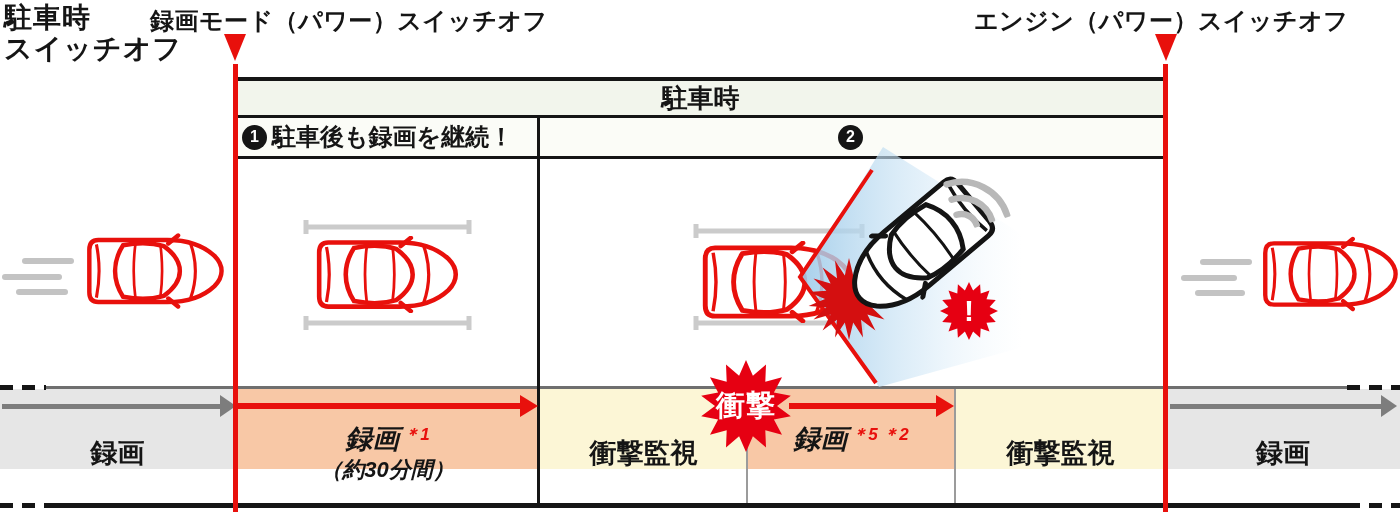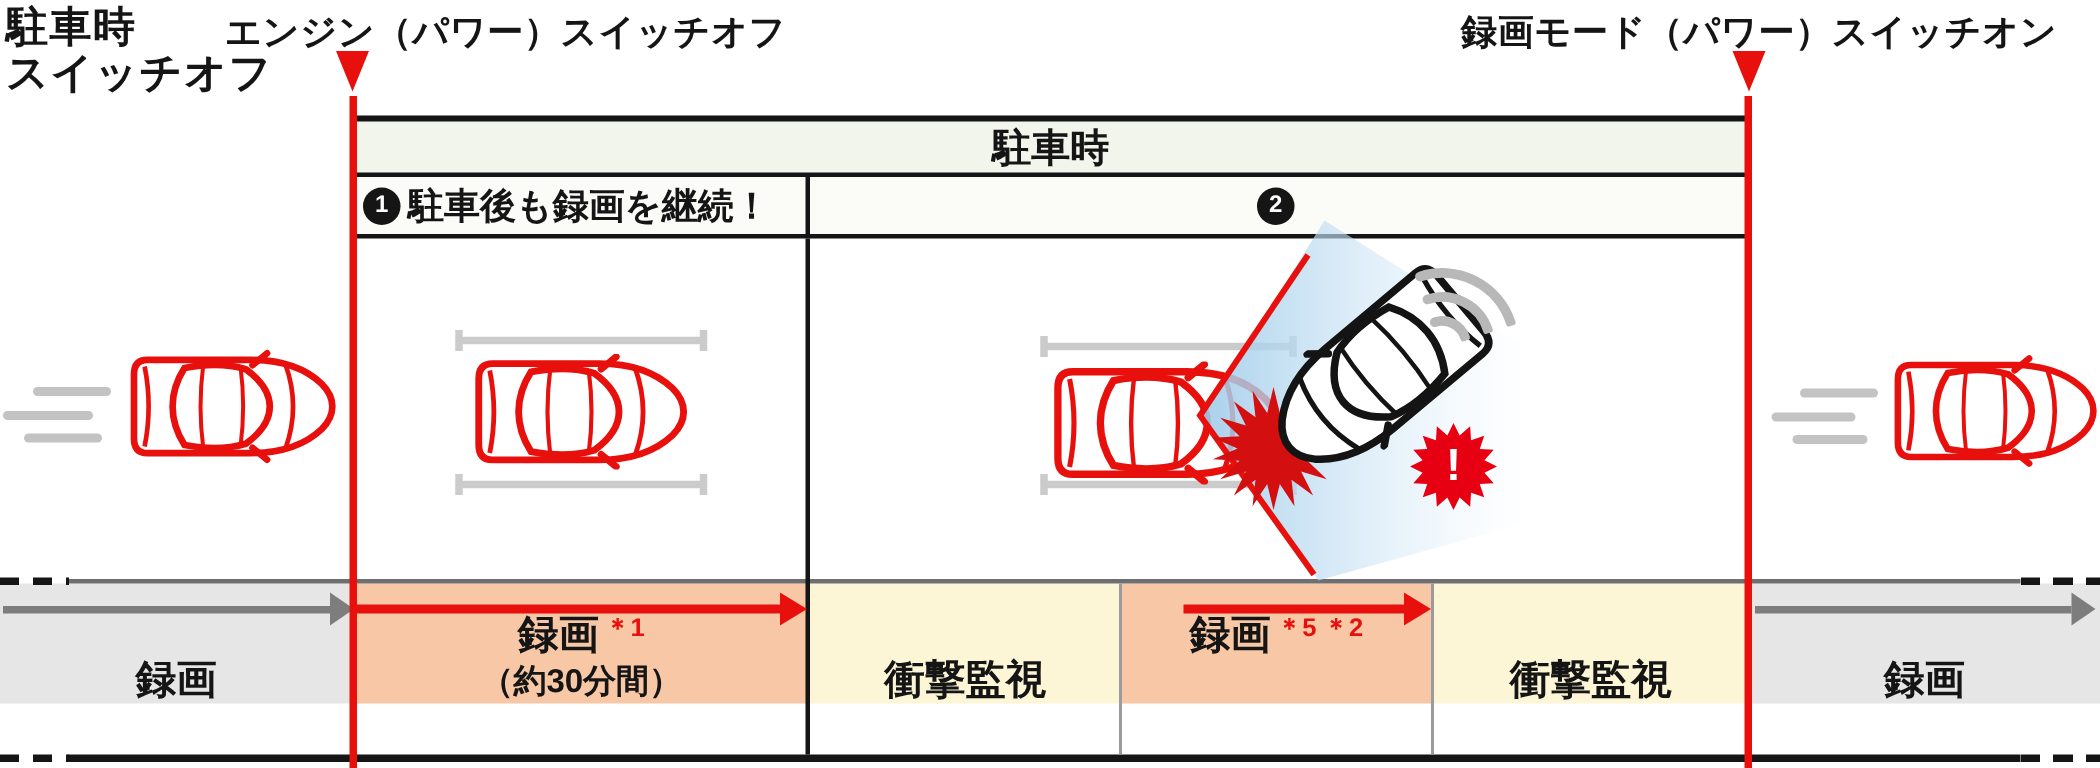--- a/index.html
+++ b/index.html
@@ -34,21 +34,21 @@
     width:25px;height:25px;border-radius:50%;background:#151515;color:#fff;
     font-size:16px;font-weight:700;margin-right:5px;flex:0 0 auto;}
   .col-divider{position:absolute;left:537px;top:159px;width:3px;height:344px;background:var(--ink,#151515);z-index:6;}
 
   
   .seg{position:absolute;top:389px;height:80px;display:flex;flex-direction:column;
        align-items:center;text-align:center;z-index:2;}
   .seg .lbl{font-size:27px;font-weight:600;}
   .seg .note{color:var(--accent,#e8100c);font-size:17px;font-weight:700;position:relative;top:-8px;margin-left:4px;}
   .seg .sub{font-size:22px;font-weight:600;line-height:1.15;text-align:right;}
-  .pad-single{padding-top:46px;} .pad-double{padding-top:16px;}
+  .pad-single{padding-top:46px;} .pad-double{padding-top:32px;font-style:italic;}
   .tl-top{position:absolute;left:45px;top:386px;width:1302px;height:3px;background:#6f6f6f;z-index:3;}
   .tl-bottom{position:absolute;left:45px;top:503px;width:1302px;height:5px;background:var(--ink,#151515);z-index:3;}
   .dash{position:absolute;height:5px;z-index:4;
     background:repeating-linear-gradient(90deg,var(--ink,#151515) 0 13px,rgba(0,0,0,0) 13px 22px);}
   .seg-div{position:absolute;top:389px;width:2px;height:114px;background:#9b9b9b;z-index:3;}
 
   .abar{position:absolute;z-index:8;}
   .abar.gray{top:404px;height:5px;background:var(--arrowgray,#7d7d7d);}
   .abar.red{top:403px;height:6px;background:var(--accent,#e8100c);}
   .ahead{position:absolute;top:395px;width:0;height:0;z-index:8;
@@ -89,22 +89,22 @@
         <path d="M58,11 Q54,42 58,73 M86,12 Q90,42 86,72" fill="none" stroke="currentColor" stroke-width="3"></path>
         <path d="M95,11 L106,2 M95,73 L106,82" fill="none" stroke="currentColor" stroke-width="5" stroke-linecap="round"></path>
       </symbol>
     </defs>
   </svg>
 
   <div class="main-title" data-name="page-title">
     <div data-name="page-title-line1">駐車時</div>
     <div data-name="page-title-line2">スイッチオフ</div>
   </div>
-  <div class="event-label ev-off" data-name="power-off-label">エンジン（パワー）スイッチオフ</div>
-  <div class="event-label ev-on" data-name="power-on-label">録画モード（パワー）スイッチオン</div>
+  <div class="event-label ev-off" data-name="power-off-label">録画モード（パワー）スイッチオフ</div>
+  <div class="event-label ev-on" data-name="power-on-label">エンジン（パワー）スイッチオフ</div>
   <div class="tri tri-off" data-name="power-off-triangle-icon"></div>
   <div class="tri tri-on" data-name="power-on-triangle-icon"></div>
 
   <div class="box-header" data-name="parking-box-header">駐車時</div>
   <div class="box-row" data-name="parking-box-sections">
     <div class="cell cell-1" data-name="section-1-cell">
       <span class="numcircle" data-name="section-1-number-icon">1</span>
       <span data-name="section-1-label">駐車後も録画を継続！</span>
     </div>
     <div class="cell cell-2" data-name="section-2-cell">
@@ -201,14 +201,20 @@
   <div class="speed" style="left:1200px;top:259px;width:52px;" data-name="speed-line-icon"></div>
   <div class="speed" style="left:1181px;top:275px;width:56px;" data-name="speed-line-icon"></div>
   <div class="speed" style="left:1195px;top:290px;width:50px;" data-name="speed-line-icon"></div>
   <svg class="ill car-red" style="left:1260px;top:236px;" width="140" height="76" data-name="driving-car-icon">
       <use href="#car"></use>
     </svg>
 
   <div class="vline vl-off" data-name="power-off-line"></div>
   <div class="vline vl-on" data-name="power-on-line"></div>
 
+  <div class="burst impact-badge" data-name="impact-badge">
+    <svg viewBox="0 0 96 96" data-name="impact-badge-burst-icon">
+        <polygon style="fill:var(--badge,#e60012)" points="48.0,2.0 54.9,17.8 68.0,6.6 67.3,23.8 84.0,19.3 75.9,34.5 92.8,37.8 79.0,48.0 92.8,58.2 75.9,61.5 84.0,76.7 67.3,72.2 68.0,89.4 54.9,78.2 48.0,94.0 41.1,78.2 28.0,89.4 28.7,72.2 12.0,76.7 20.1,61.5 3.2,58.2 17.0,48.0 3.2,37.8 20.1,34.5 12.0,19.3 28.7,23.8 28.0,6.6 41.1,17.8"></polygon>
+      </svg>
+    <span class="btxt" data-name="impact-badge-label">衝撃</span>
+  </div>
 
 </div>
 
 </body></html>

